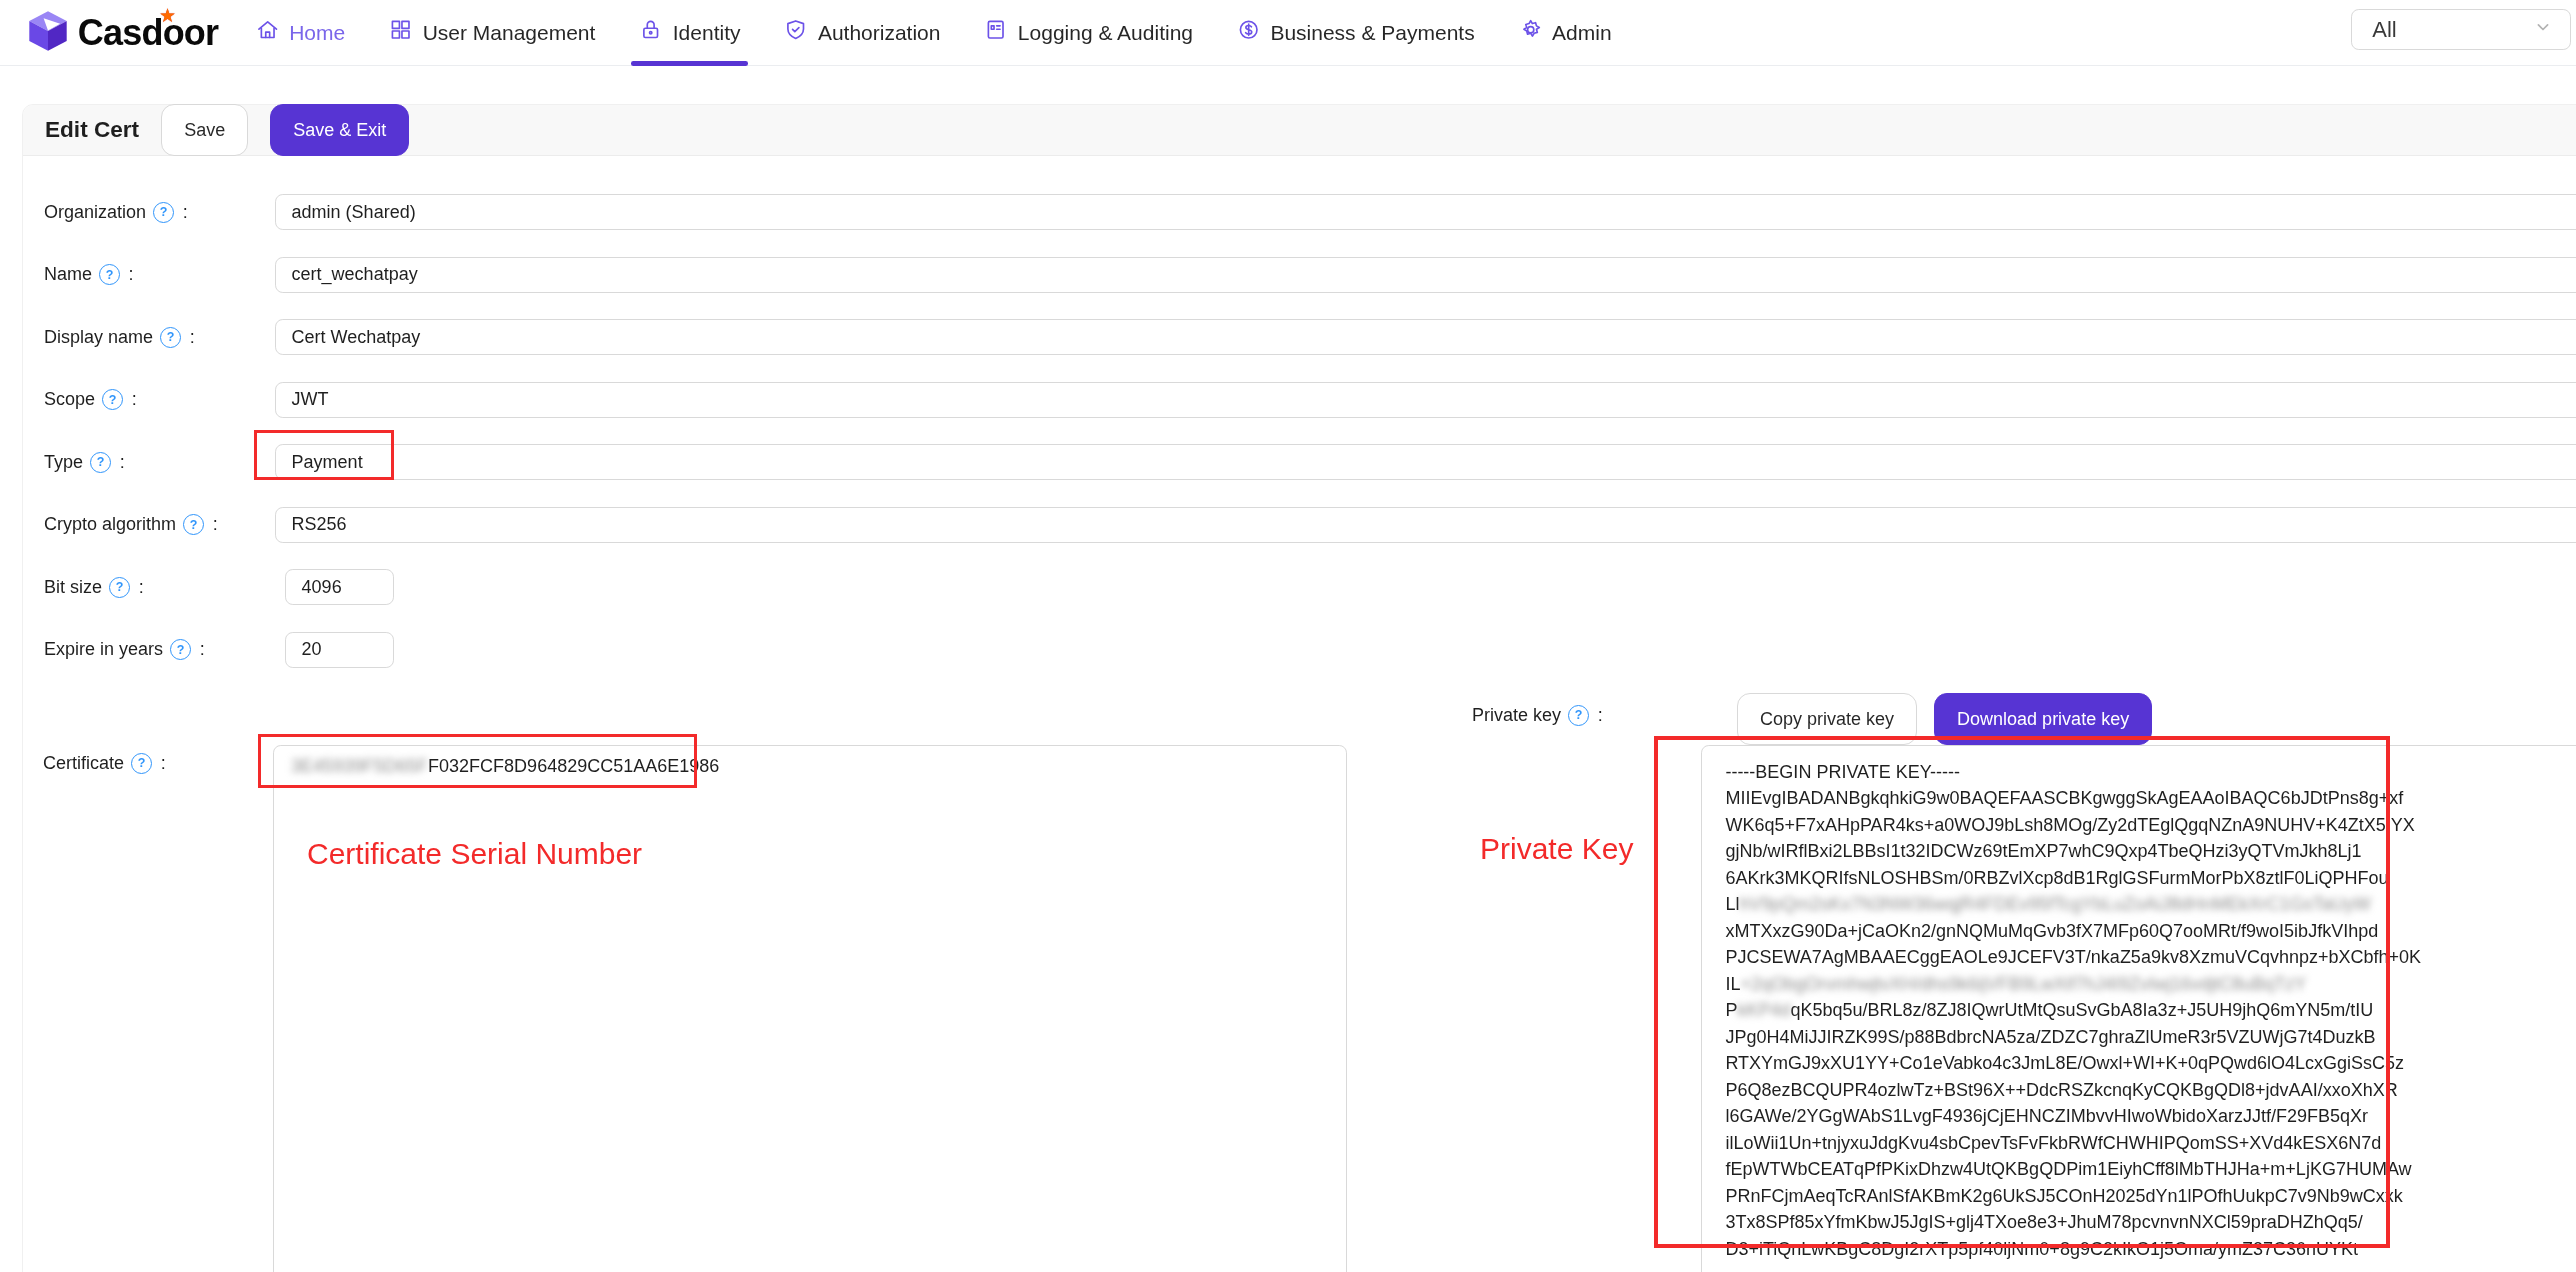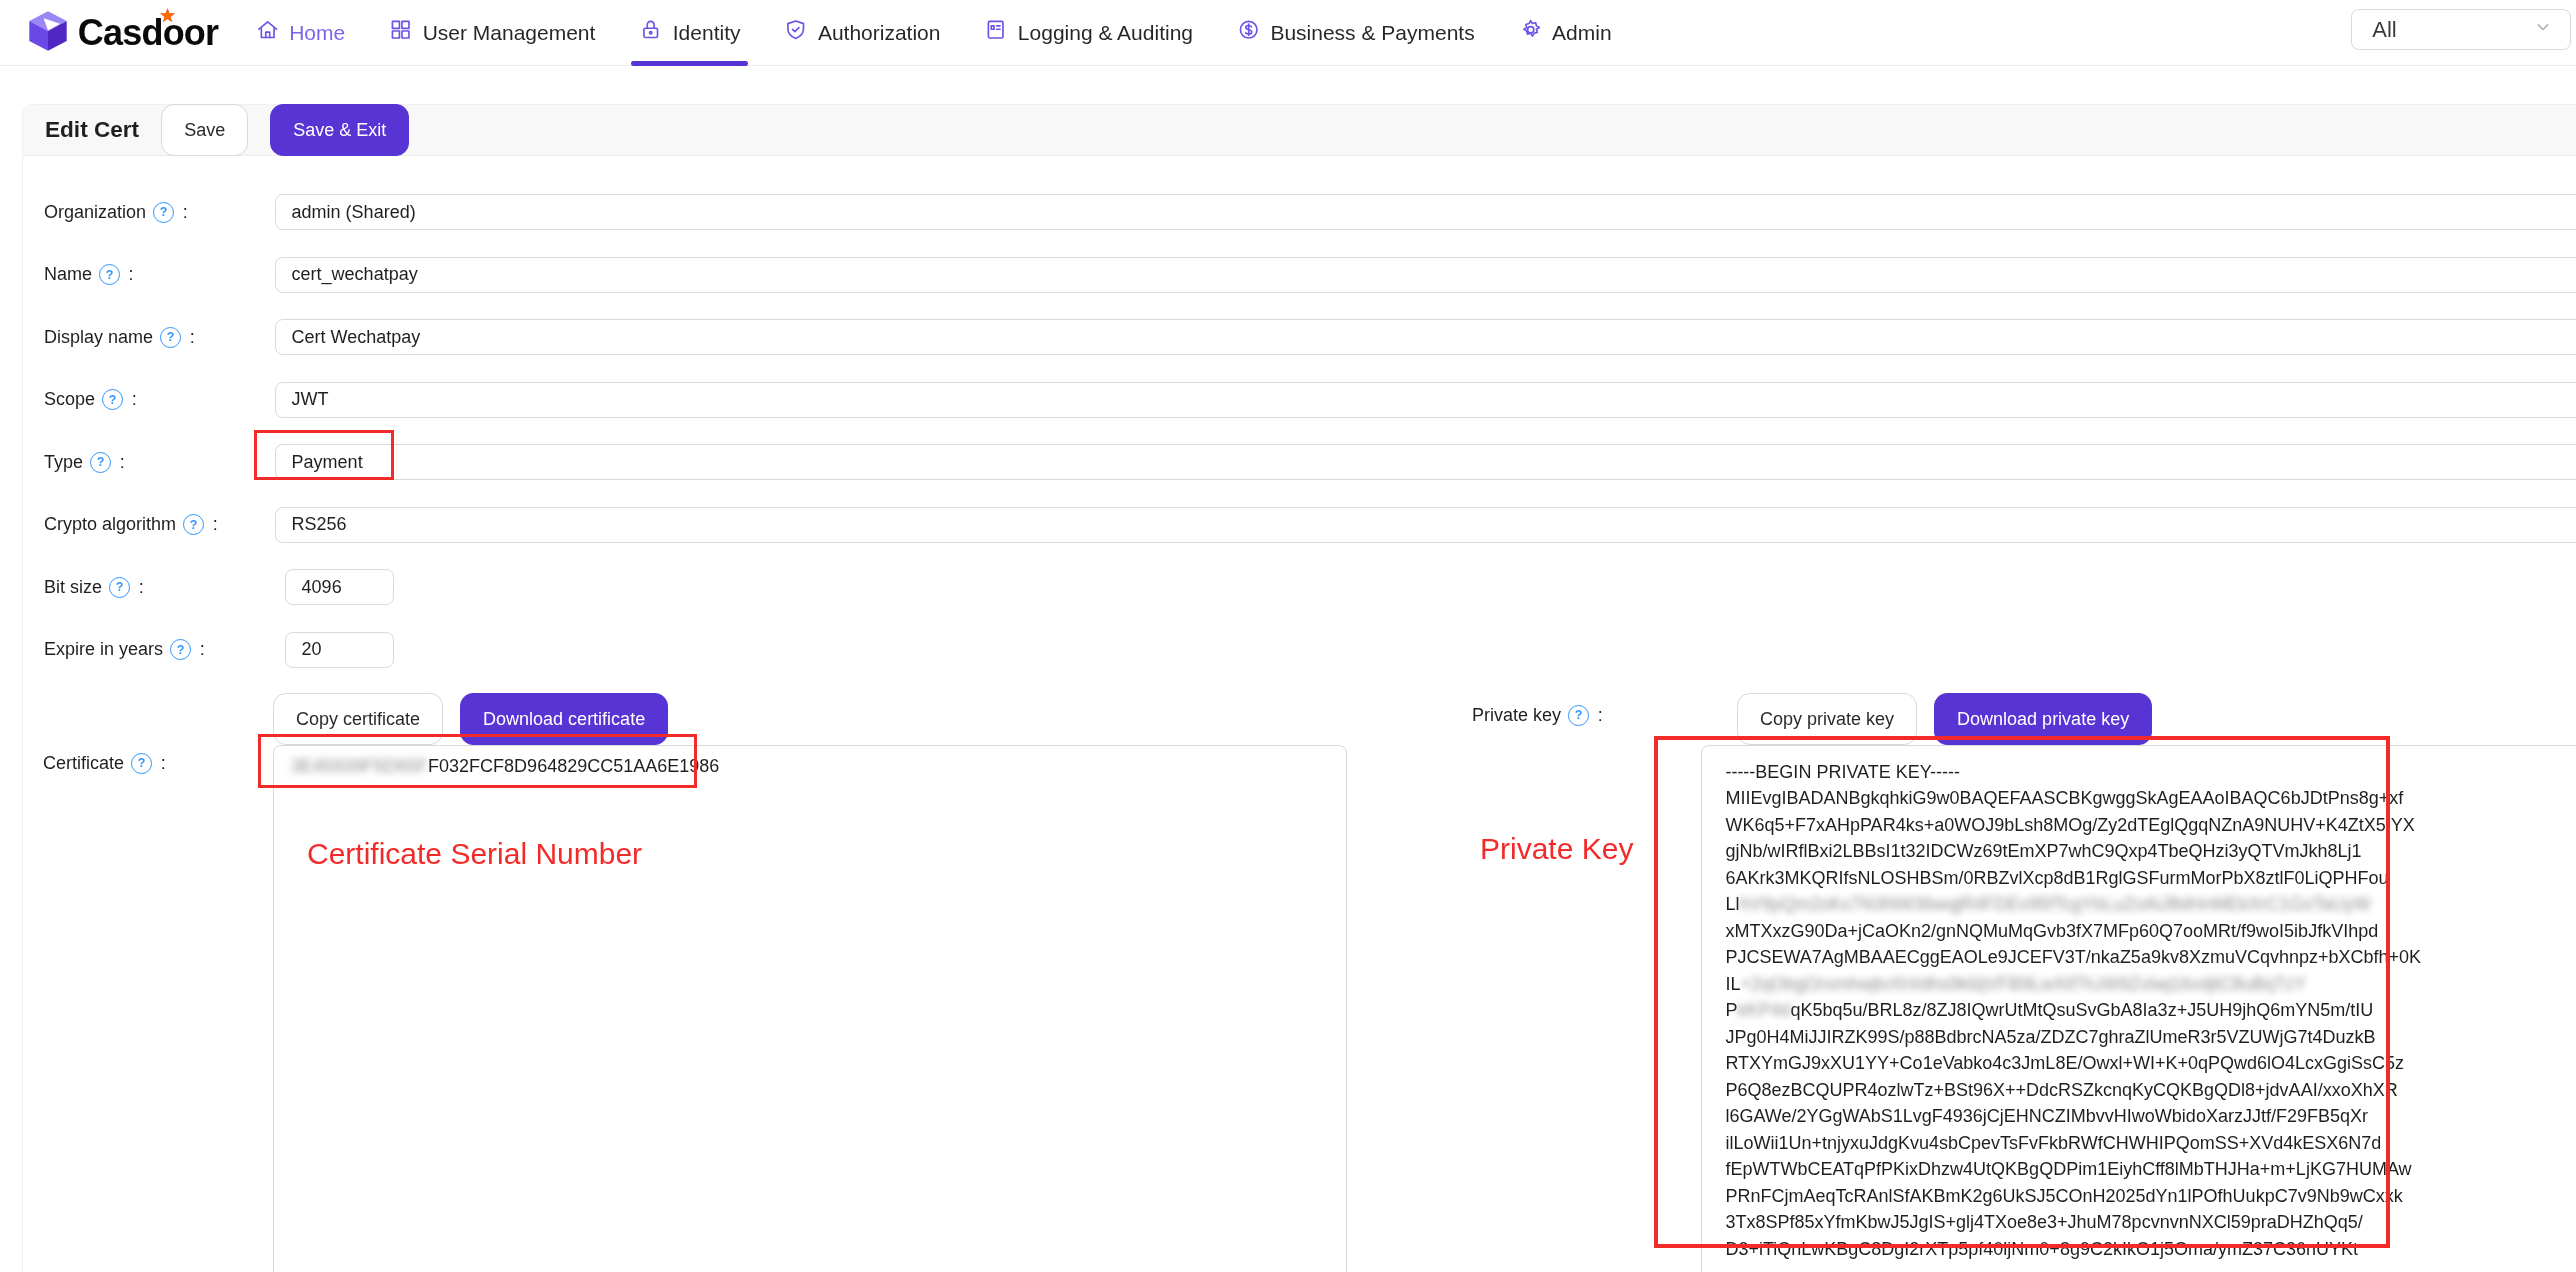--- a/index.html
+++ b/index.html
@@ -242,24 +242,20 @@
         <div class="input narrow">
             <span>20</span>
           </div>
       </div>
     </div>
   </div>
 
   <div class="abs cert-label">
     <span>Certificate</span>
       <span class="help-icon"></span>
-  </div>
-  <div class="abs cert-buttons">
-    <button class="btn">Copy certificate</button>
-    <button class="btn btn-primary">Download certificate</button>
   </div>
   <div class="abs textarea cert-area">
     <span class="blur">3E45939F5D65F</span><span>F032FCF8D964829CC51AA6E1986</span>
   </div>
 
   <div class="abs pk-label">
     <span>Private key</span>
       <span class="help-icon"></span>
   </div>
   <div class="abs pk-buttons">

